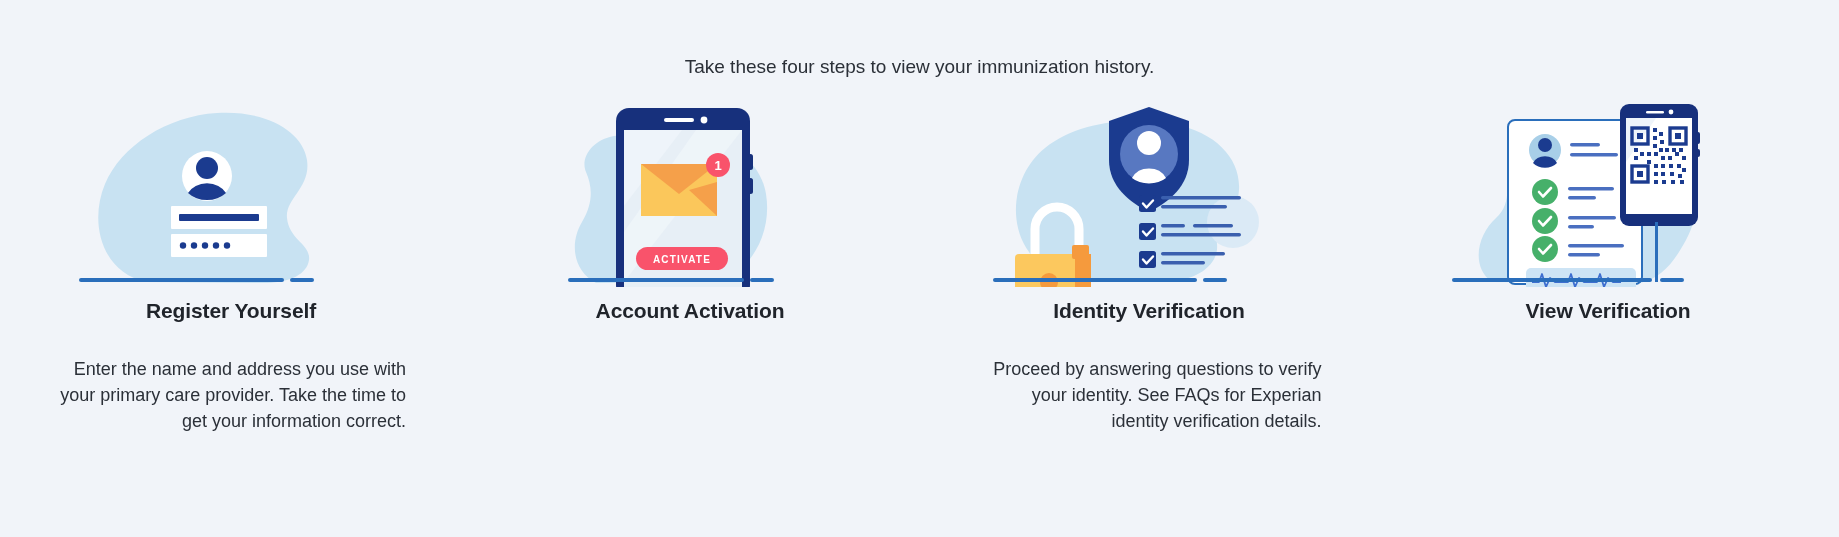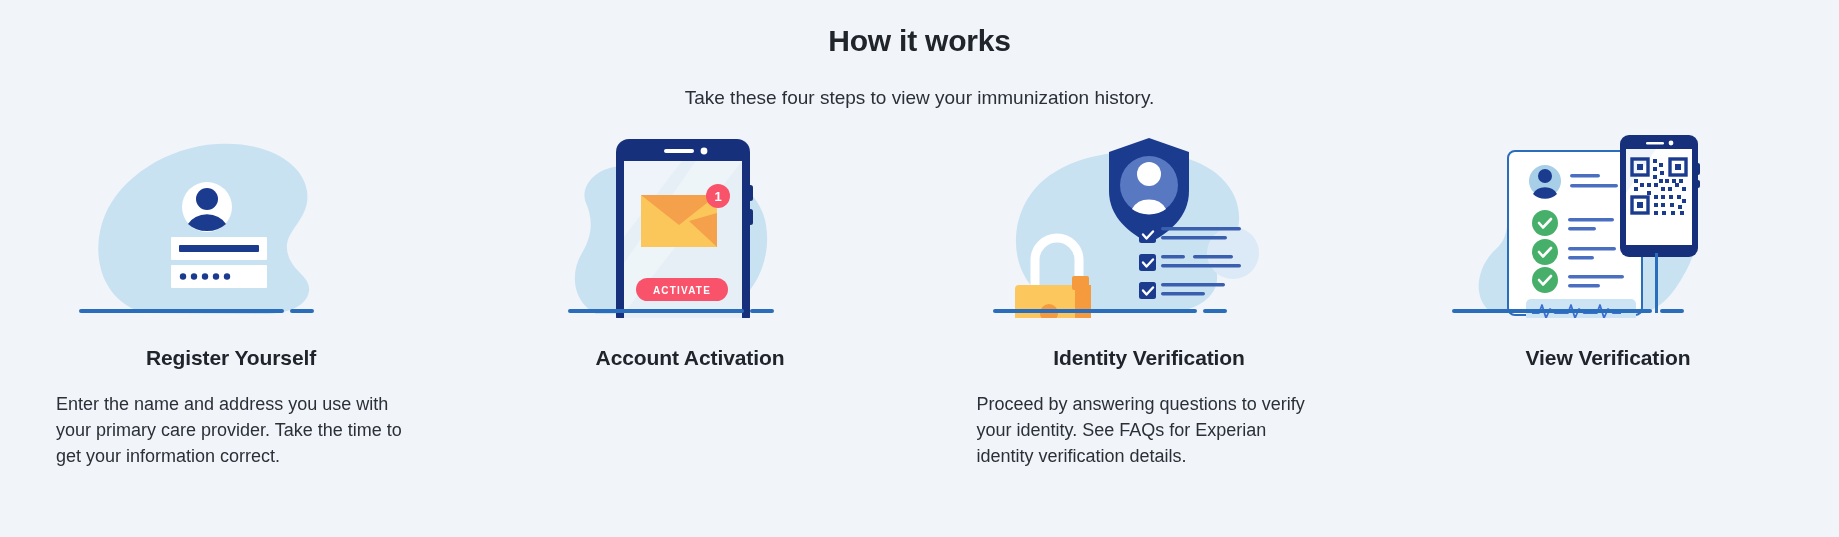--- a/index.html
+++ b/index.html
@@ -29,21 +29,21 @@
     font-weight: bold;
     color: #20242b;
     letter-spacing: -0.2px;
     margin: 0;
     line-height: 38px;
   }
   .section-subheading {
     text-align: center;
     font-size: 19px;
     color: #2b3038;
-    margin: 25px 0 0 0;
+    margin: 32px 0 0 0;
     line-height: 26px;
     font-weight: 400;
   }
   .steps {
     display: flex;
     flex-direction: row;
     align-items: flex-start;
     justify-content: center;
     margin-top: 22px;
   }
@@ -61,45 +61,44 @@
   }
   .art-wrap svg {
     display: block;
     width: 320px;
     height: 185px;
   }
   .step-title {
     font-size: 21px;
     font-weight: bold;
     color: #20242b;
-    margin-top: 27px;
+    margin-top: 11px;
     line-height: 26px;
     text-align: right;
     letter-spacing: -0.1px;
   }
   .step-desc {
     font-size: 18px;
     color: #2b3038;
     line-height: 26px;
-    text-align: left;
-    margin-top: 20px;
+    text-align: right;
+    margin-top: 32px;
     width: 360px;
     font-weight: 400;
   }
   .step-3 .step-desc { width: 345px; }
   .step-4 .step-desc { width: 330px; }
   .step-1 .step-desc { width: 350px; }
   .step-2 .step-desc { width: 360px; }
 </style>
 </head>
 <body>
 
 <div class="section">
 
-  <h2 class="section-heading">How it works</h2>
   <p class="section-subheading">Take these four steps to view your immunization history.</p>
 
   <div class="steps">
 
     <div class="step step-1">
       <div class="art-wrap">
         <svg viewBox="0 0 320 185" xmlns="http://www.w3.org/2000/svg">
 
           <path d="M75,180 C30,170 18,120 34,82 C50,44 96,14 146,11 C196,8 232,30 236,58
                    C240,86 214,96 216,116 C218,138 240,142 238,158 C236,172 220,180 196,181 Z" fill="#c8e2f2"></path>

